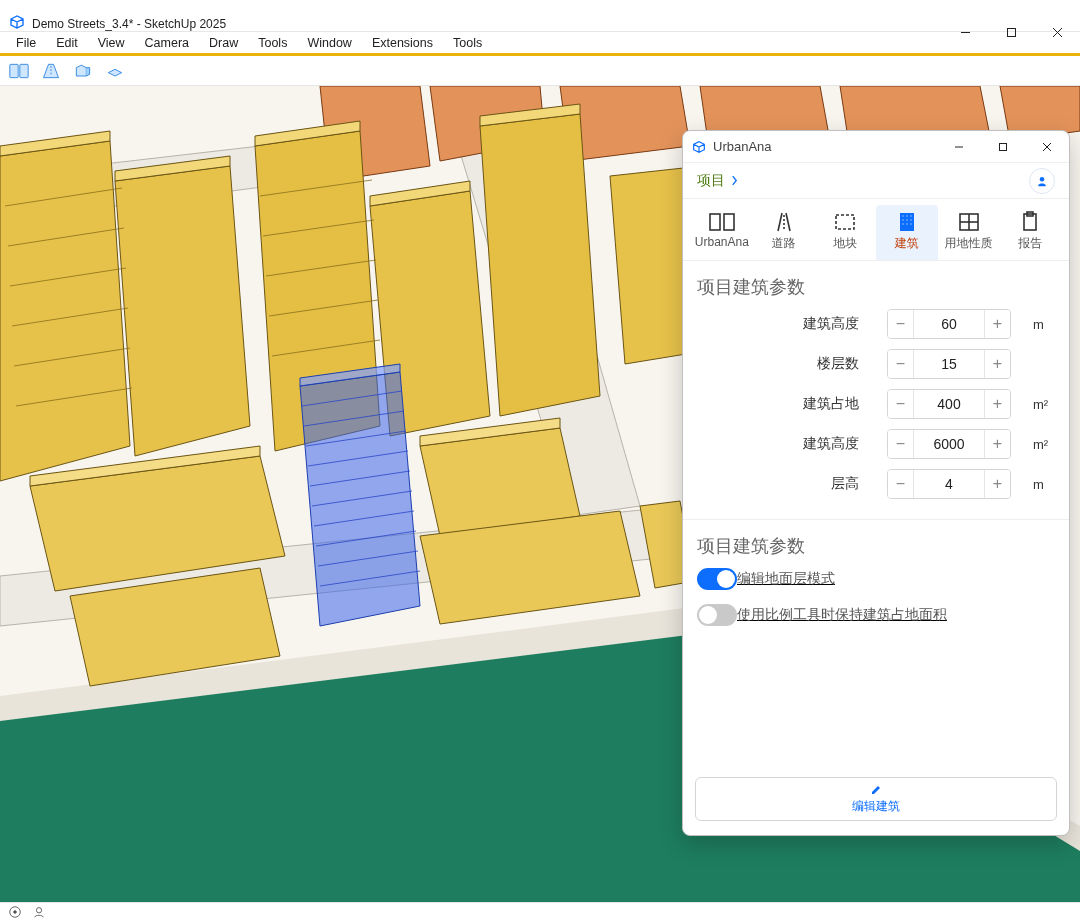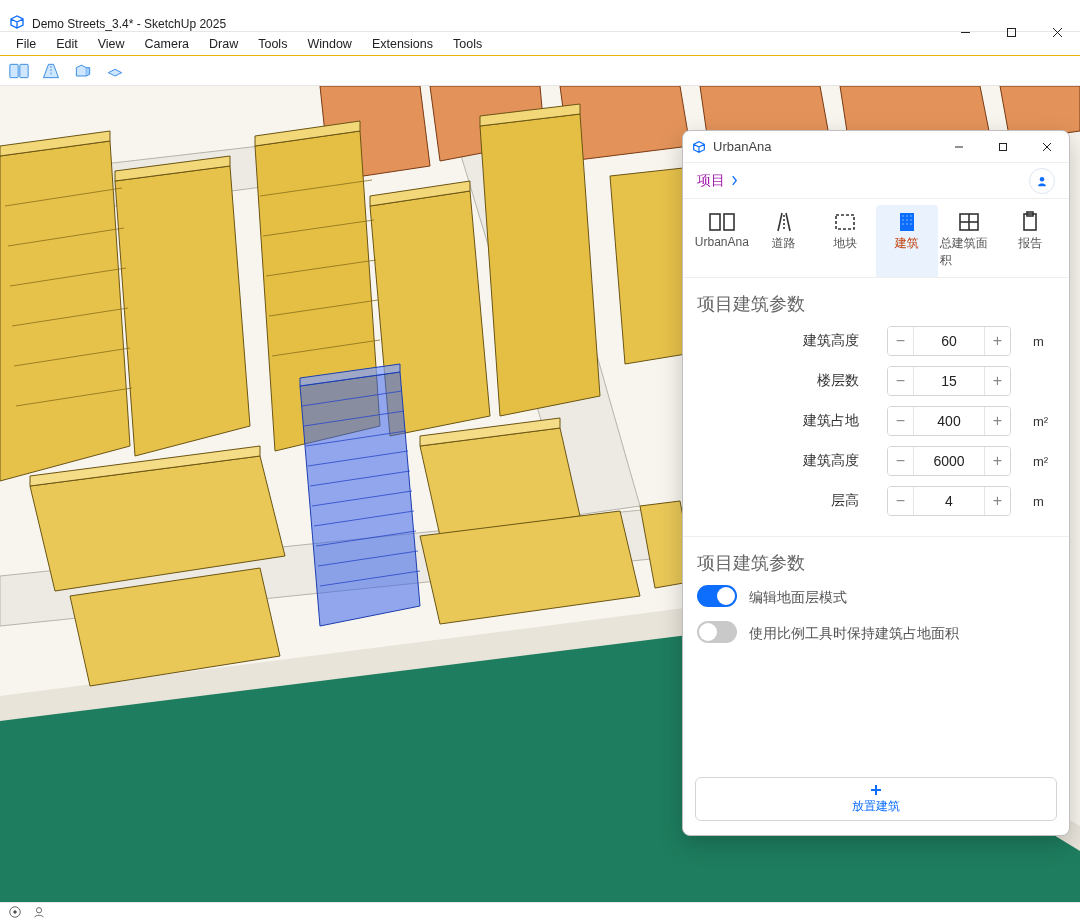--- a/index.html
+++ b/index.html
@@ -7,21 +7,21 @@
 
   
   .main-titlebar { height: 32px; display: flex; align-items: flex-end; padding: 16px 0 0 8px; border-bottom: 1px solid #e6e6e6; background: #fff; }
   .main-titlebar .app-logo { width: 18px; height: 18px; margin-right: 6px; }
   .main-titlebar .title { font-size: 12px; color: #222; flex: 1; }
   .main-win-btns { display: flex; height: 100%; }
   .main-win-btns .btn { width: 46px; height: 32px; display: flex; align-items: center; justify-content: center; }
   .main-win-btns svg { width: 11px; height: 11px; stroke: #222; stroke-width: 1; fill: none; }
 
   
-  .menubar { height: 24px; display: flex; align-items: center; padding: 0 6px; gap: 0; background: #fff; border-bottom: 1px solid #eab308;}
+  .menubar { height: 24px; display: flex; align-items: center; padding: 0 6px; gap: 0; background: #fff; border-bottom: 3px solid #eab308;}
   .menubar .item { padding: 3px 10px; font-size: 12.5px; color: #222; cursor: default; }
 
   
   .main-toolbar { height: 30px; background: #fff; display: flex; align-items: center; padding: 2px 6px; gap: 6px; border-bottom: 1px solid #e6e6e6; }
   .tool-btn { width: 26px; height: 24px; display: flex; align-items: center; justify-content: center; border: 1px solid transparent; border-radius: 2px; }
   .tool-btn svg { width: 20px; height: 18px; }
 
   
   .viewport { position: absolute; left: 0; right: 0; top: 86px; bottom: 22px; background: #fdfdfd; overflow: hidden; }
   .viewport svg { width: 100%; height: 100%; }
@@ -33,21 +33,21 @@
   
   .panel { position: absolute; top: 130px; left: 682px; width: 388px; height: 706px; background: #fff; border: 1px solid #bfbfbf; border-radius: 8px; box-shadow: 0 8px 24px rgba(0,0,0,0.20); display: flex; flex-direction: column; }
   .panel-titlebar { height: 32px; display: flex; align-items: center; border-bottom: 1px solid #eee; padding-left: 8px; }
   .panel-titlebar .app-logo { width: 16px; height: 16px; margin-right: 6px; }
   .panel-titlebar .ptitle { font-size: 13px; color: #444; flex: 1; }
   .panel-winbtns { display: flex; height: 100%; }
   .panel-winbtns .btn { width: 44px; height: 32px; display: flex; align-items: center; justify-content: center; }
   .panel-winbtns svg { width: 10px; height: 10px; stroke: #222; stroke-width: 1; fill: none; }
 
   .panel-crumb { height: 36px; display: flex; align-items: center; justify-content: space-between; padding: 0 14px; border-bottom: 1px solid #eee; }
-  .crumb-left { display: flex; align-items: center; gap: 6px; color: #a21caf; font-size: 14px; font-weight: 500; }
+  .crumb-left { display: flex; align-items: center; gap: 6px; color: #4d7c0f; font-size: 14px; font-weight: 500; }
   .crumb-left svg { width: 7px; height: 11px; stroke: #0d6efd; fill: none; }
   .crumb-user { width: 26px; height: 26px; border-radius: 50%; border: 1px solid #dde6f2; display: flex; align-items: center; justify-content: center; }
   .crumb-user svg { width: 12px; height: 12px; fill: #0d6efd; }
 
   
   .panel-tabs { display: flex; justify-content: space-around; padding: 6px 8px 0 8px; border-bottom: 1px solid #eee; }
   .ptab { flex: 1; display: flex; flex-direction: column; align-items: center; gap: 2px; padding: 6px 2px 8px 2px; font-size: 12px; color: #555; border-radius: 4px 4px 0 0; cursor: default;}
   .ptab .ic { width: 28px; height: 22px; display: flex; align-items: center; justify-content: center; }
   .ptab svg { stroke: #333; fill: none; }
   .ptab.active { background: #eaf2fe; color: #c2410c; }
@@ -59,21 +59,21 @@
 
   .param-row { display: flex; align-items: center; justify-content: flex-end; gap: 22px; margin-bottom: 10px; }
   .param-label { font-size: 14px; color: #333; margin-right: 6px; }
   .stepper { display: flex; align-items: center; border: 1px solid #d5d5d5; border-radius: 4px; overflow: hidden; height: 30px; }
   .stepper .sbtn { width: 26px; height: 100%; display: flex; align-items: center; justify-content: center; color: #888; font-size: 16px; background: #fff; border: none; }
   .stepper .sbtn:first-child { border-right: 1px solid #e5e5e5; }
   .stepper .sbtn:last-child { border-left: 1px solid #e5e5e5; }
   .stepper .sval { width: 70px; text-align: center; font-size: 14px; color: #222; background: #fff; border: none; outline: none; }
   .unit { width: 22px; font-size: 13px; color: #333; }
 
-  .toggle-row { display: flex; align-items: flex-end; gap: 12px; margin-bottom: 14px; }
+  .toggle-row { display: flex; align-items: center; margin-bottom: 14px; text-decoration: underline; }
   .toggle { position: relative; width: 40px; height: 22px; border-radius: 11px; background: #c9c9c9; }
   .toggle.on { background: #0d6efd; }
   .toggle .knob { position: absolute; top: 2px; left: 2px; width: 18px; height: 18px; border-radius: 50%; background: #fff; }
   .toggle.on .knob { left: 20px; }
   .toggle-label { font-size: 14px; color: #555; }
 
   .panel-spacer { flex: 1; }
 
   .panel-actions { display: flex; gap: 10px; padding: 10px 12px 14px 12px; }
   .action-btn { flex: 1; height: 44px; border: 1px solid #d5d5d5; border-radius: 6px; background: #fff; display: flex; flex-direction: column; align-items: center; justify-content: center; gap: 1px; font-size: 12px; color: #0d6efd; }
@@ -328,21 +328,21 @@
       <span>建筑</span>
     </div>
     <div class="ptab">
       <span class="ic">
           <svg viewBox="0 0 28 22" stroke-width="1.6">
             <rect x="5" y="3" width="18" height="16"></rect>
             <line x1="14" y1="3" x2="14" y2="19"></line>
             <line x1="5" y1="11" x2="23" y2="11"></line>
           </svg>
         </span>
-      <span>总建筑面积</span>
+      <span>用地性质</span>
     </div>
     <div class="ptab">
       <span class="ic">
           <svg viewBox="0 0 28 22" stroke-width="1.6">
             <rect x="8" y="3" width="12" height="16"></rect>
             <rect x="11" y="1" width="6" height="4"></rect>
           </svg>
         </span>
       <span>报告</span>
     </div>
@@ -418,20 +418,19 @@
       <span class="toggle-label">使用比例工具时保持建筑占地面积</span>
     </div>
   </div>
 
   <div class="panel-spacer"></div>
 
   <div class="panel-actions">
     <button class="action-btn">
       <span class="aicon">
           <svg width="12" height="12" viewBox="0 0 12 12">
-            <rect x="5" y="1" width="2" height="10"></rect>
-            <rect x="1" y="5" width="10" height="2"></rect>
-          </svg>
-        </span>
-      <span>放置建筑</span>
+            <path d="M2 10 L2 8 L8 2 L10 4 L4 10 Z"></path>
+          </svg>
+        </span>
+      <span>编辑建筑</span>
     </button>
   </div>
 </div>
 
 </body></html>

